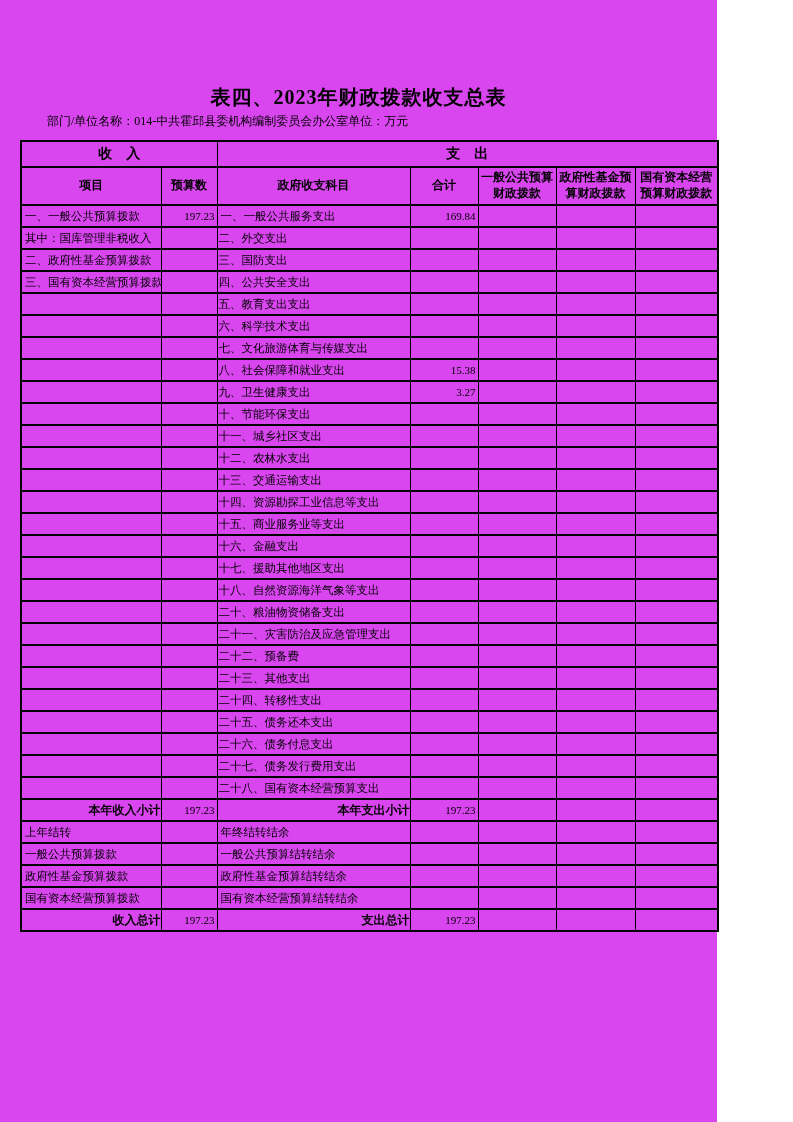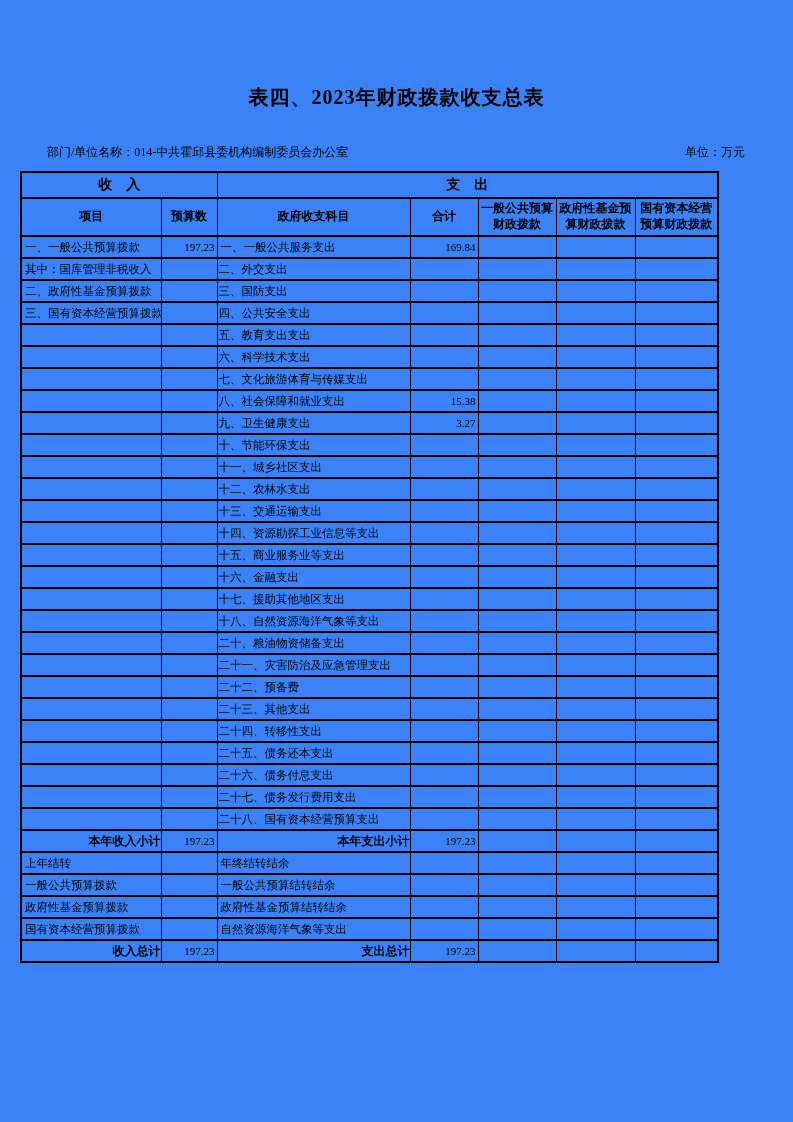--- a/index.html
+++ b/index.html
@@ -4,33 +4,33 @@
 <style>
   * { margin: 0; padding: 0; box-sizing: border-box; }
   html, body { background: #ffffff; }
   body {
     width: 793px; height: 1122px;
     font-family: "Liberation Serif", "DejaVu Serif", serif;
     color: #000;
     position: relative;
     overflow: hidden;
   }
-  .page { width: 793px; height: 1122px; background: #3b82f6; }
+  .page { width: 717px; height: 1122px; background: #d946ef; }
   .title {
     text-align: center;
     padding-top: 84px;
     font-size: 20px;
     font-weight: bold;
     letter-spacing: 1px;
   }
   .meta-row {
     display: flex;
-    justify-content: space-between;
+    justify-content: flex-start;
     align-items: flex-end;
-    margin: 33px 48px 10px 47px;
+    margin: 2px 48px 10px 47px;
     font-size: 12px;
     font-family: Liberation Serif, serif;
   }
   table.budget-table {
     border-collapse: collapse;
     margin-left: 20px;
     width: 697px;
     table-layout: fixed;
     border: 2px solid #000;
   }
@@ -382,21 +382,21 @@
           <td class="num"></td>
           <td class="lab l2">政府性基金预算结转结余</td>
           <td class="num"></td>
           <td></td>
           <td></td>
           <td></td>
         </tr>
         <tr>
           <td class="lab l2">国有资本经营预算拨款</td>
           <td class="num"></td>
-          <td class="lab l2">自然资源海洋气象等支出</td>
+          <td class="lab l2">国有资本经营预算结转结余</td>
           <td class="num"></td>
           <td></td>
           <td></td>
           <td></td>
         </tr>
         <tr>
           <td class="lab tc">收入总计</td>
           <td class="num">197.23</td>
           <td class="lab tc">支出总计</td>
           <td class="num">197.23</td>

